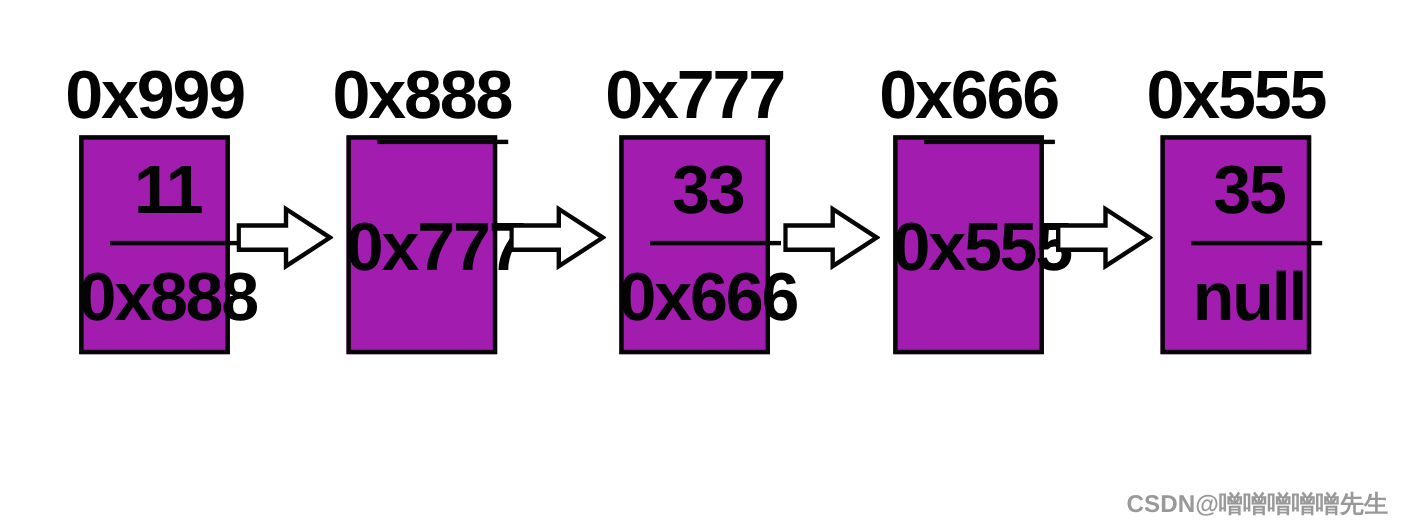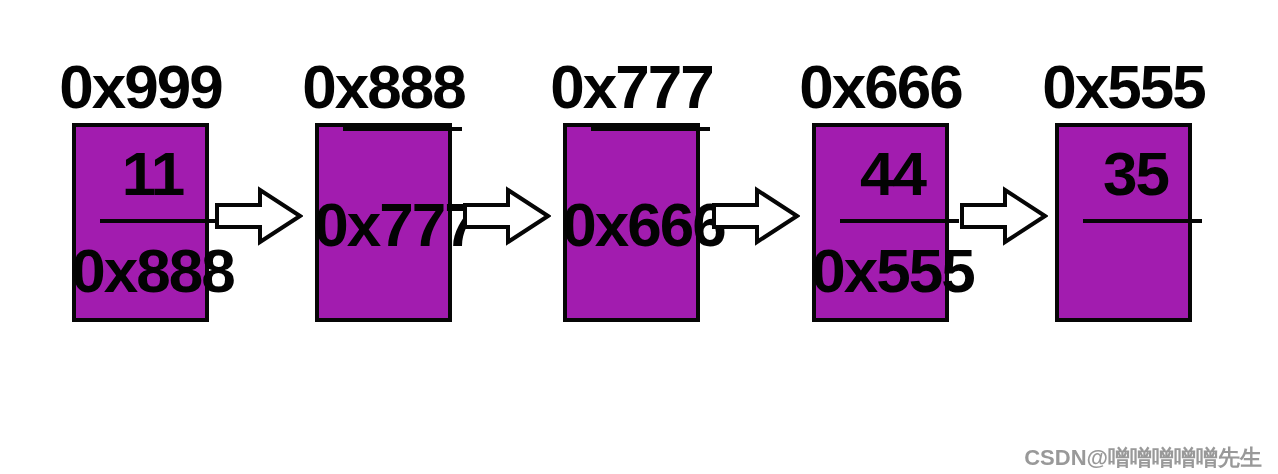--- a/index.html
+++ b/index.html
@@ -123,51 +123,54 @@
         <span>0x777</span>
       </div>
     </div>
   </div>
 
   <div class="node" style="left:563px">
     <div class="addr">
       <span>0x777</span>
     </div>
     <div class="box">
+      <div class="cell value">
+        <span>33</span>
+      </div>
       <div class="divider"></div>
       <div class="cell next">
         <span>0x666</span>
       </div>
     </div>
   </div>
 
   <div class="node" style="left:812px">
     <div class="addr">
       <span>0x666</span>
     </div>
     <div class="box">
-      <div class="cell value">
-        <span>44</span>
-      </div>
       <div class="divider"></div>
       <div class="cell next">
         <span>0x555</span>
       </div>
     </div>
   </div>
 
   <div class="node" style="left:1055px">
     <div class="addr">
       <span>0x555</span>
     </div>
     <div class="box">
       <div class="cell value">
         <span>35</span>
       </div>
       <div class="divider"></div>
+      <div class="cell next">
+        <span>null</span>
+      </div>
     </div>
   </div>
 
   <svg class="arrow" style="left:215px" width="88" height="60" viewBox="0 0 88 60">
     <path d="M2 19 H45 V4 L85 30 L45 56 V41 H2 Z" fill="#ffffff" stroke="#060606" stroke-width="4" stroke-linejoin="miter"></path>
   </svg>
   <svg class="arrow" style="left:463px" width="88" height="60" viewBox="0 0 88 60">
     <path d="M2 19 H45 V4 L85 30 L45 56 V41 H2 Z" fill="#ffffff" stroke="#060606" stroke-width="4" stroke-linejoin="miter"></path>
   </svg>
   <svg class="arrow" style="left:712px" width="88" height="60" viewBox="0 0 88 60">

